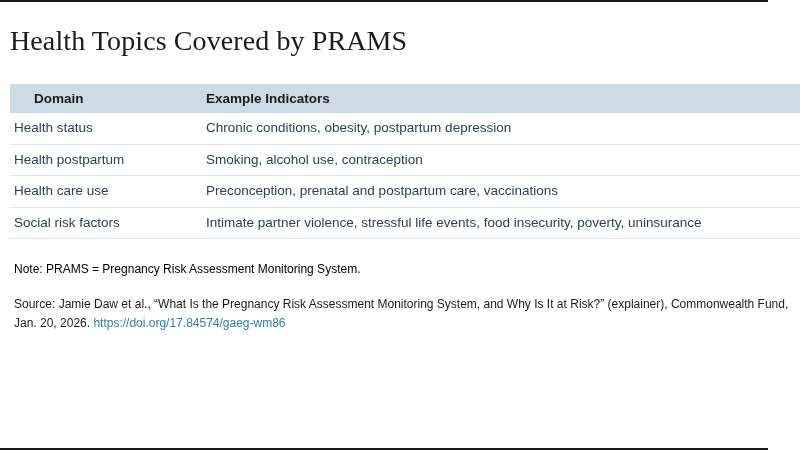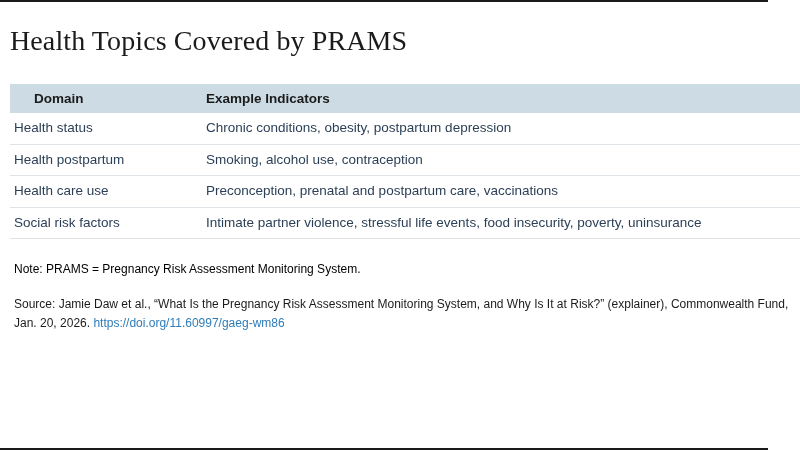--- a/index.html
+++ b/index.html
@@ -147,17 +147,17 @@
           <td>Social risk factors</td>
           <td>Intimate partner violence, stressful life events, food insecurity, poverty, uninsurance</td>
         </tr>
       </tbody>
     </table>
 
 
     <div class="note">Note: PRAMS = Pregnancy Risk Assessment Monitoring System.</div>
 
     <div class="source">
-      <span>Source: Jamie Daw et al., “What Is the Pregnancy Risk Assessment Monitoring System, and Why Is It at Risk?” (explainer), Commonwealth Fund, Jan. 20, 2026. </span><a class="doi-link" href="#">https://doi.org/11.60997/gaeg-wm86</a>
+      <span>Source: Jamie Daw et al., “What Is the Pregnancy Risk Assessment Monitoring System, and Why Is It at Risk?” (explainer), Commonwealth Fund, Jan. 20, 2026. </span><a class="doi-link" href="#">https://doi.org/17.84574/gaeg-wm86</a>
     </div>
 
   </div>
 </div>
 
 </body></html>

